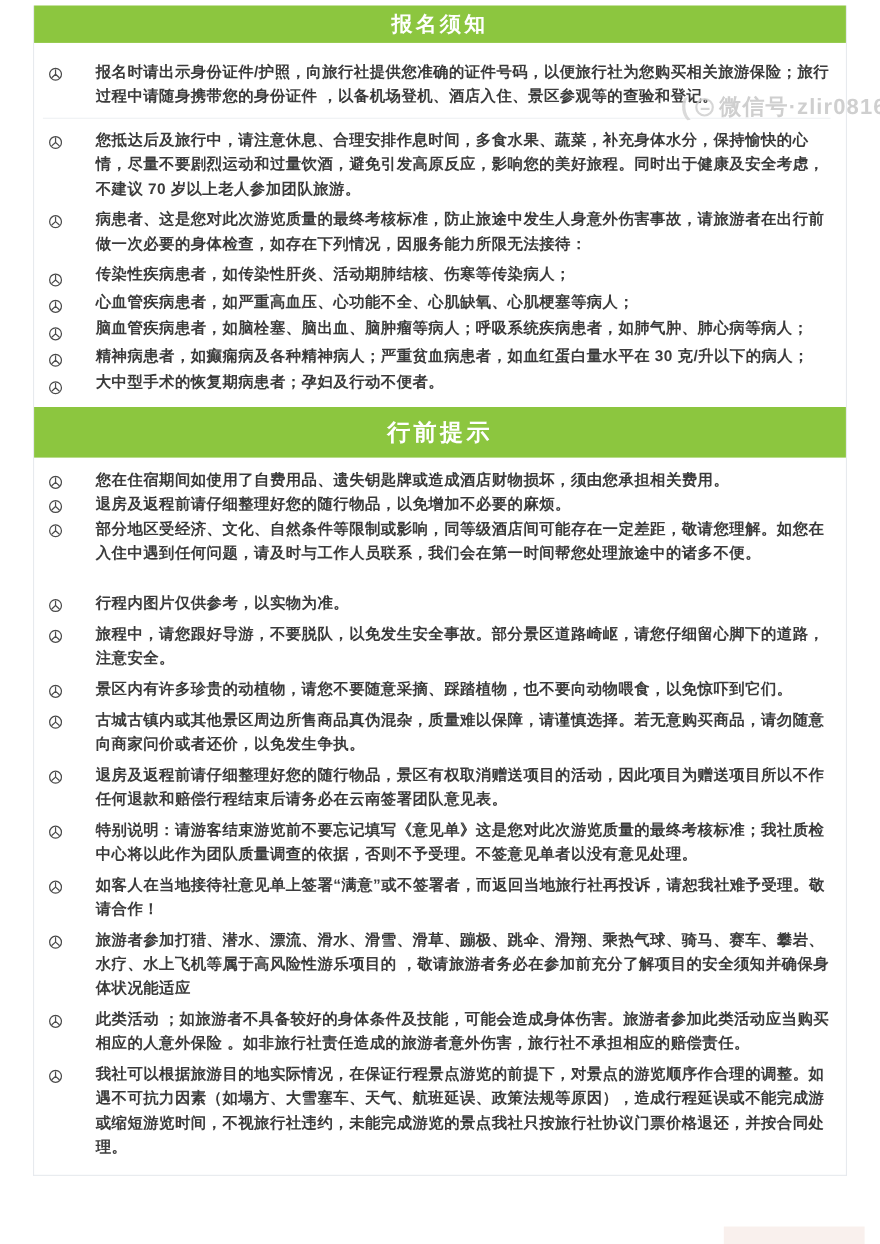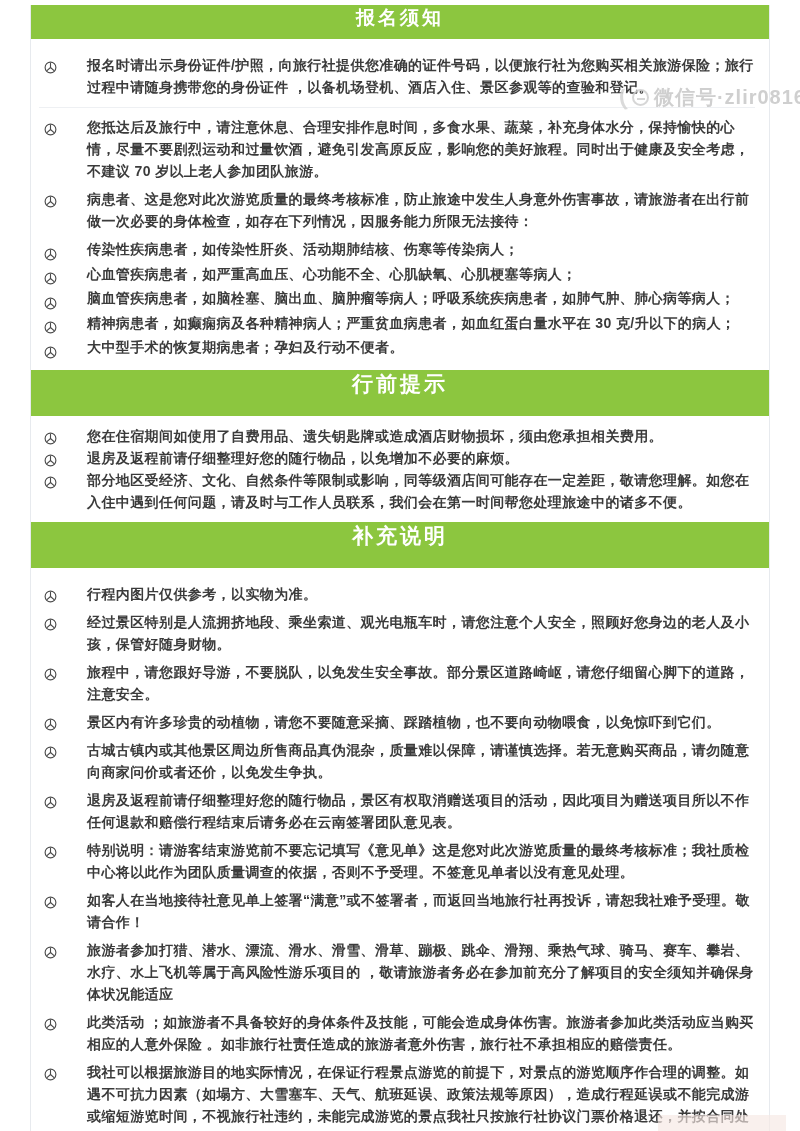--- a/index.html
+++ b/index.html
@@ -19,21 +19,21 @@
   }
   .doc{
     position:absolute;left:30px;top:5px;width:740px;
     background:#ffffff;
     border:1px solid var(--border);
     border-top:none;
   }
   .section-header{
     background:var(--green);
     color:var(--header-text);
-    display:flex;align-items:flex-start;justify-content:center;
+    display:flex;align-items:center;justify-content:center;
     font-weight:bold;
     letter-spacing:3px;
     height:46px;font-size:21px;
   }
   .section:first-child .section-header{height:34px;font-size:19px;}
   .section-body{padding:9px 14px 9px 8px;}
   .item{
     display:flex;
     gap:30px;
     margin:6px 0;
@@ -166,37 +166,27 @@
           <div class="item">
             <span class="bullet"><svg viewBox="0 0 14 14" width="13" height="13">
                 <circle cx="7" cy="7" r="5.8" fill="none" stroke="#4a4a4a" stroke-width="1.2"></circle>
                 <path d="M7 7 L7 2.6 M7 7 L3.5 10.1 M7 7 L10.5 10.1" stroke="#4a4a4a" stroke-width="1.2" fill="none" stroke-linecap="round"></path>
               </svg></span>
             <div class="item-text">部分地区受经济、文化、自然条件等限制或影响，同等级酒店间可能存在一定差距，敬请您理解。如您在入住中遇到任何问题，请及时与工作人员联系，我们会在第一时间帮您处理旅途中的诸多不便。</div>
           </div>
         </div>
       </div>
       <div class="section">
-        <div class="section-header">
-          <span>补充说明</span>
-        </div>
         <div class="section-body">
           <div class="item">
             <span class="bullet"><svg viewBox="0 0 14 14" width="13" height="13">
                 <circle cx="7" cy="7" r="5.8" fill="none" stroke="#4a4a4a" stroke-width="1.2"></circle>
                 <path d="M7 7 L7 2.6 M7 7 L3.5 10.1 M7 7 L10.5 10.1" stroke="#4a4a4a" stroke-width="1.2" fill="none" stroke-linecap="round"></path>
               </svg></span>
             <div class="item-text">行程内图片仅供参考，以实物为准。</div>
-          </div>
-          <div class="item">
-            <span class="bullet"><svg viewBox="0 0 14 14" width="13" height="13">
-                <circle cx="7" cy="7" r="5.8" fill="none" stroke="#4a4a4a" stroke-width="1.2"></circle>
-                <path d="M7 7 L7 2.6 M7 7 L3.5 10.1 M7 7 L10.5 10.1" stroke="#4a4a4a" stroke-width="1.2" fill="none" stroke-linecap="round"></path>
-              </svg></span>
-            <div class="item-text">经过景区特别是人流拥挤地段、乘坐索道、观光电瓶车时，请您注意个人安全，照顾好您身边的老人及小孩，保管好随身财物。</div>
           </div>
           <div class="item">
             <span class="bullet"><svg viewBox="0 0 14 14" width="13" height="13">
                 <circle cx="7" cy="7" r="5.8" fill="none" stroke="#4a4a4a" stroke-width="1.2"></circle>
                 <path d="M7 7 L7 2.6 M7 7 L3.5 10.1 M7 7 L10.5 10.1" stroke="#4a4a4a" stroke-width="1.2" fill="none" stroke-linecap="round"></path>
               </svg></span>
             <div class="item-text">旅程中，请您跟好导游，不要脱队，以免发生安全事故。部分景区道路崎岖，请您仔细留心脚下的道路，注意安全。</div>
           </div>
           <div class="item">
             <span class="bullet"><svg viewBox="0 0 14 14" width="13" height="13">

